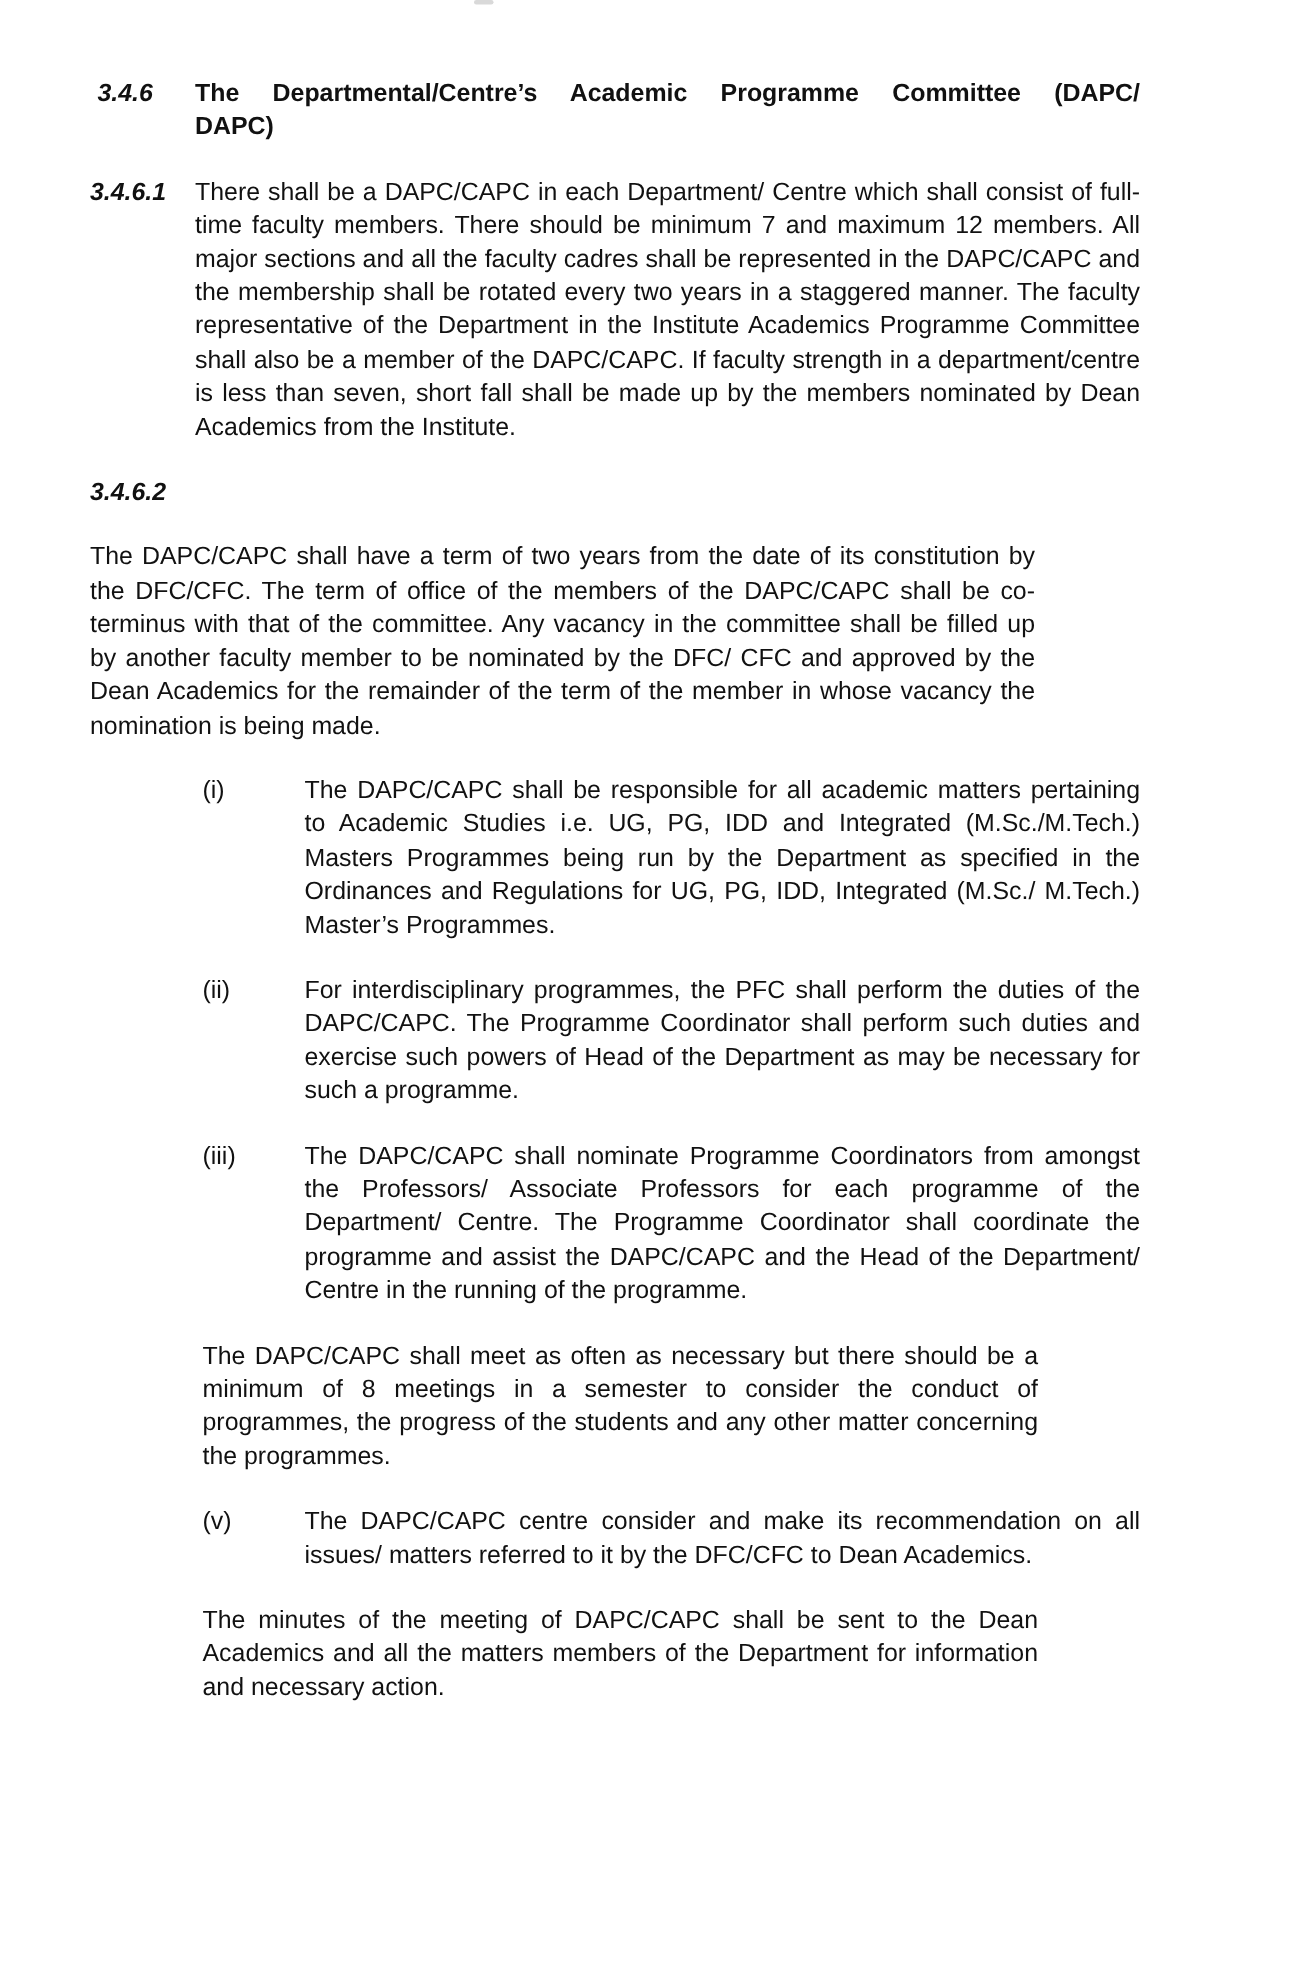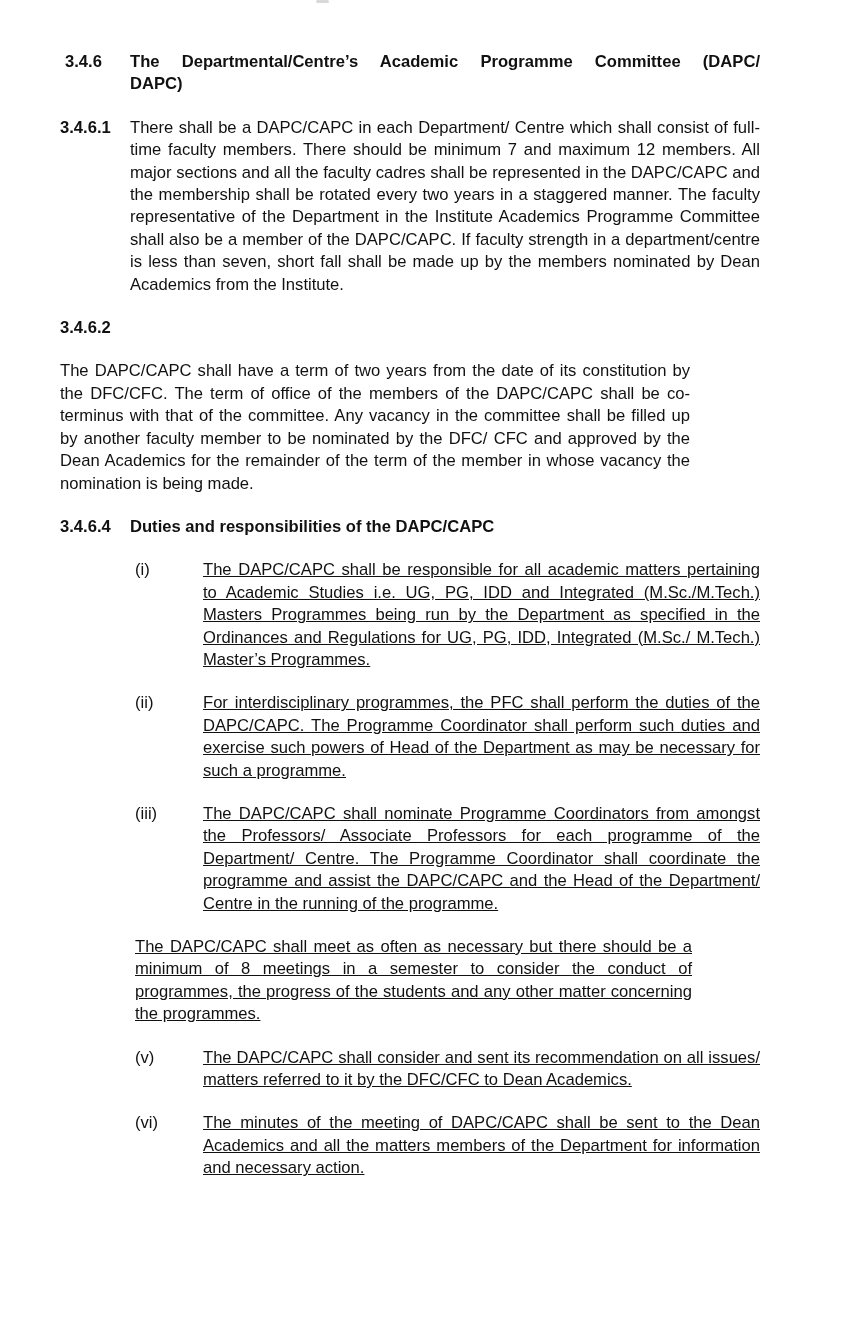--- a/index.html
+++ b/index.html
@@ -24,20 +24,21 @@
     border-radius: 2px;
   }
   .row {
     display: flex;
     margin: 0 0 21px 60px;
     width: 700px;
   }
   .num {
     flex: 0 0 70px;
     font-weight: bold;
+    font-style: italic;
   }
   .heading .num { padding-left: 5px; box-sizing: border-box; }
   .htext { width: 630px; font-weight: bold; }
   .hline-just { text-align: justify; text-align-last: justify; }
   .ptext {
     width: 630px;
     text-align: justify;
   }
   .subtext {
     width: 630px;
@@ -45,21 +46,20 @@
   }
   .litem {
     display: flex;
     margin: 0 0 21px 135px;
     width: 625px;
   }
   .marker { flex: 0 0 68px; }
   .ltext {
     width: 557px;
     text-align: justify;
-    text-decoration: underline;
   }
 </style>
 </head>
 <body>
 
 <div class="page">
 
   <div class="top-artifact"></div>
 
   <div class="row heading">
@@ -76,24 +76,20 @@
   </div>
 
   <div class="row">
     <span class="num">3.4.6.2</span>
   </div>
 
   <div class="row">
     <div class="ptext">The DAPC/CAPC shall have a term of two years from the date of its constitution by the DFC/CFC. The term of office of the members of the DAPC/CAPC shall be co-terminus with that of the committee. Any vacancy in the committee shall be filled up by another faculty member to be nominated by the DFC/ CFC and approved by the Dean Academics for the remainder of the term of the member in whose vacancy the nomination is being made.</div>
   </div>
 
-  <div class="row">
-    <span class="num">3.4.6.4</span>
-    <div class="subtext">Duties and responsibilities of the DAPC/CAPC</div>
-  </div>
 
   <div class="litem">
     <span class="marker">(i)</span>
     <div class="ltext">The DAPC/CAPC shall be responsible for all academic matters pertaining to Academic Studies i.e. UG, PG, IDD and Integrated (M.Sc./M.Tech.) Masters Programmes being run by the Department as specified in the Ordinances and Regulations for UG, PG, IDD, Integrated (M.Sc./ M.Tech.) Master’s Programmes.</div>
   </div>
 
   <div class="litem">
     <span class="marker">(ii)</span>
     <div class="ltext">For interdisciplinary programmes, the PFC shall perform the duties of the DAPC/CAPC. The Programme Coordinator shall perform such duties and exercise such powers of Head of the Department as may be necessary for such a programme.</div>
   </div>
@@ -102,21 +98,20 @@
     <span class="marker">(iii)</span>
     <div class="ltext">The DAPC/CAPC shall nominate Programme Coordinators from amongst the Professors/ Associate Professors for each programme of the Department/ Centre. The Programme Coordinator shall coordinate the programme and assist the DAPC/CAPC and the Head of the Department/ Centre in the running of the programme.</div>
   </div>
 
   <div class="litem">
     <div class="ltext">The DAPC/CAPC shall meet as often as necessary but there should be a minimum of 8 meetings in a semester to consider the conduct of programmes, the progress of the students and any other matter concerning the programmes.</div>
   </div>
 
   <div class="litem">
     <span class="marker">(v)</span>
-    <div class="ltext">The DAPC/CAPC shall consider and sent its recommendation on all issues/ matters referred to it by the DFC/CFC to Dean Academics.</div>
+    <div class="ltext">The DAPC/CAPC centre consider and make its recommendation on all issues/ matters referred to it by the DFC/CFC to Dean Academics.</div>
   </div>
 
   <div class="litem">
-    <span class="marker">(vi)</span>
     <div class="ltext">The minutes of the meeting of DAPC/CAPC shall be sent to the Dean Academics and all the matters members of the Department for information and necessary action.</div>
   </div>
 
 </div>
 
 </body></html>

